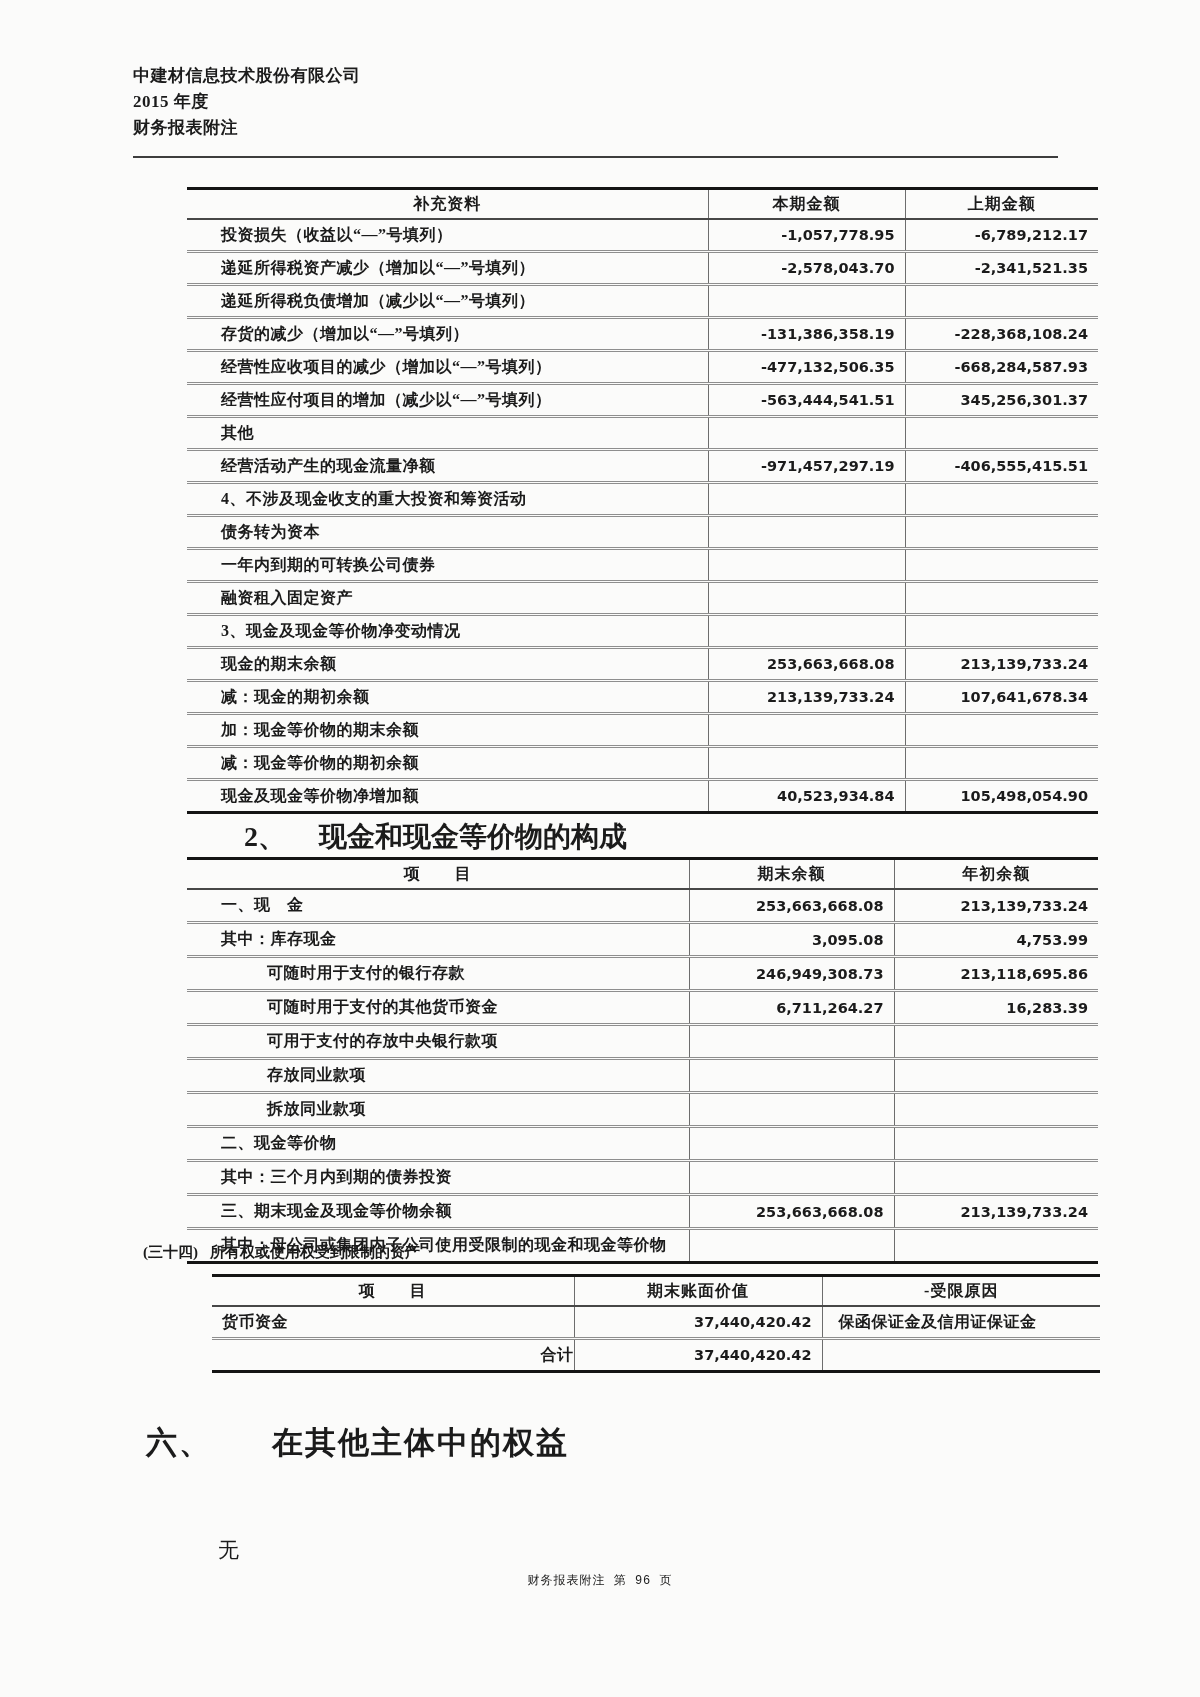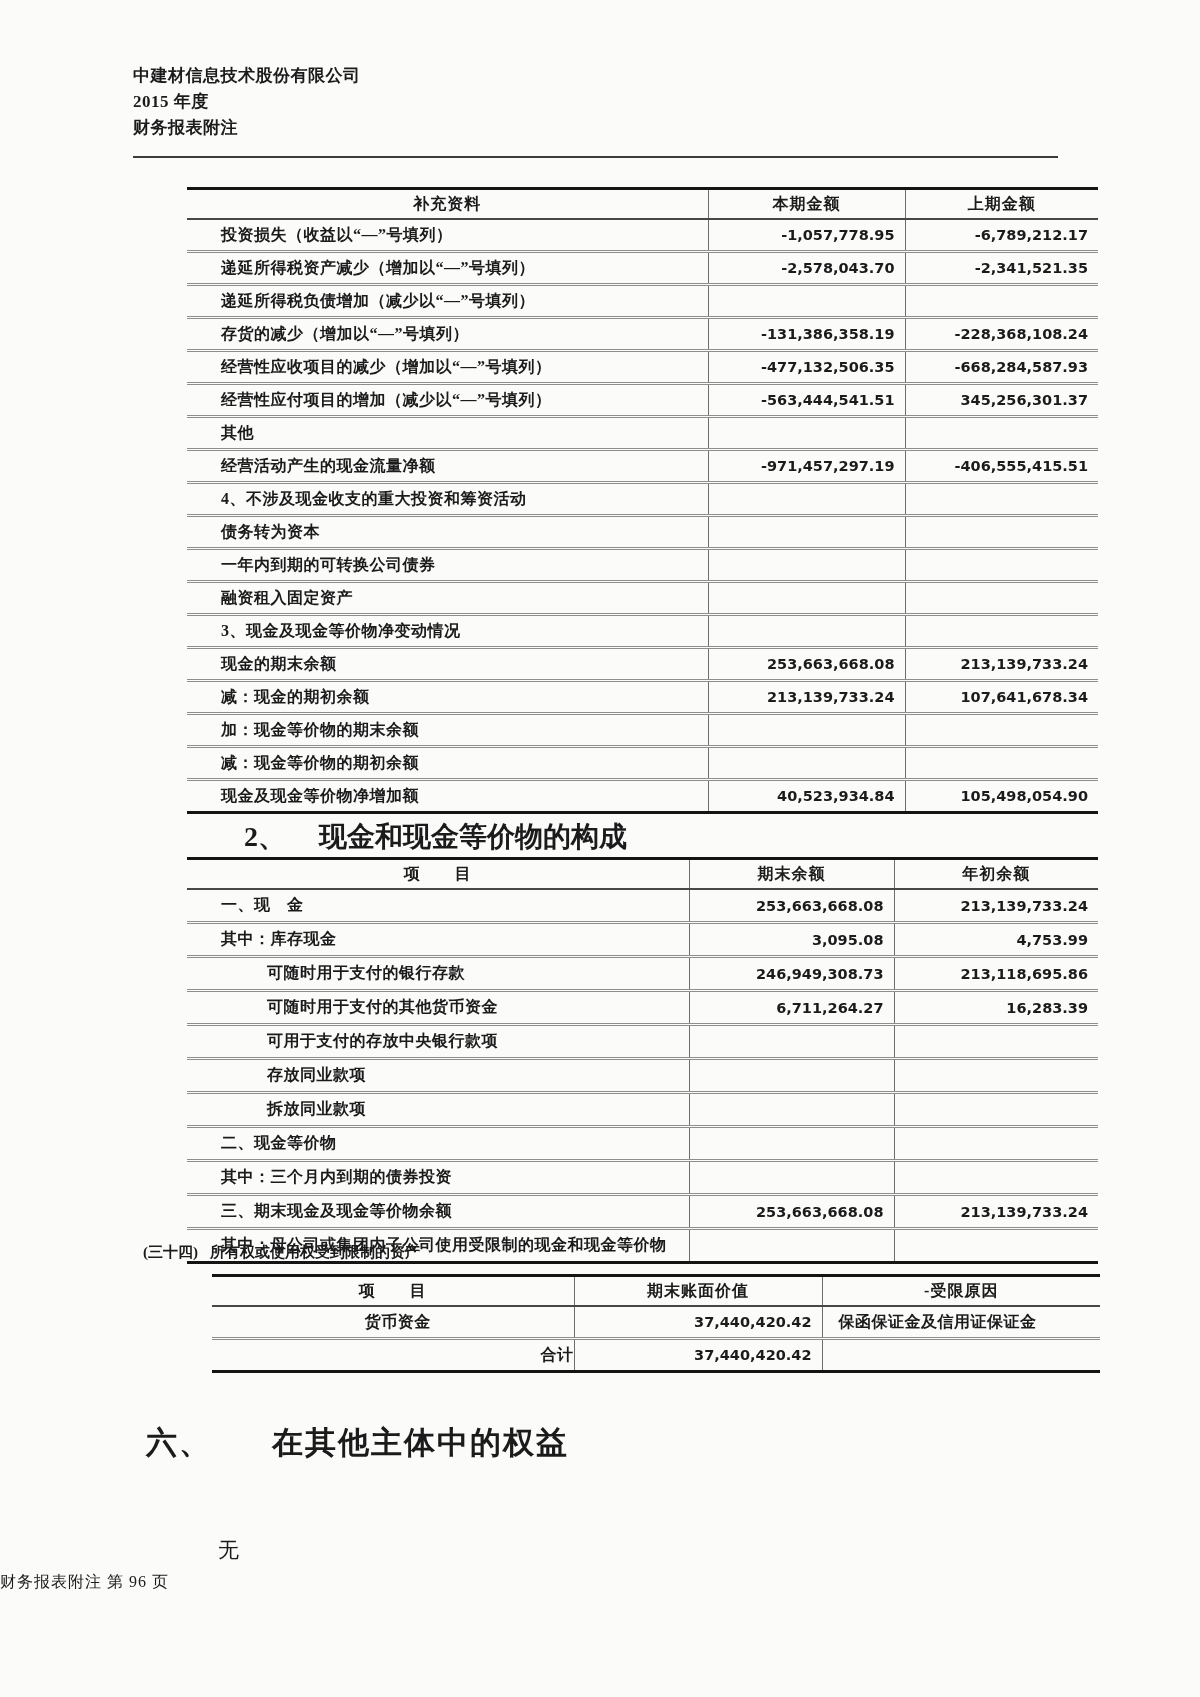--- a/index.html
+++ b/index.html
@@ -37,37 +37,37 @@
     font-family:"DejaVu Sans","Liberation Sans",sans-serif;
     font-size:14.5px;font-weight:700;letter-spacing:0;
   }
   td.c-reason{text-align:left;padding-left:16px;letter-spacing:.5px;}
 
   .t1{left:187px;top:187px;width:911px;}
   .t2{left:187px;top:857px;width:911px;}
   .t2 td{height:31px;}
   .t3{left:212px;top:1274px;width:888px;}
   .t3 td{height:30px;}
-  .t3 td.c-label{padding-left:10px;text-align:center;}
+  .t3 td.c-label{padding-left:10px;}
   .t3 tr.r1 td.c-label{text-align:right;padding-left:0;}
 
   
   .sec-heading{position:absolute;font-weight:700;}
   .sec2{left:222px;top:818px;font-size:28px;margin-left:22px;}
   .sec2 .sec-title{margin-left:33px;}
   .sec34{left:143px;top:1243px;font-size:15px;}
   .sec34 .sec-title{margin-left:12px;}
   .sec6{left:146px;top:1422px;font-size:31px;letter-spacing:2px;}
   .sec6 .sec-num{display:inline-block;width:126px;}
   .none-text{position:absolute;left:218px;top:1536px;font-size:21px;font-weight:400;}
 
   
   .page-footer{
     position:absolute;left:0;right:0;top:1572px;
-    font-size:16px;font-weight:400;letter-spacing:1px;
+    text-align:center;font-size:12px;font-weight:400;letter-spacing:1px;font-family:Liberation Mono, monospace;
   }
 </style>
 </head>
 <body>
 
 <div class="page">
 
   <div class="doc-header">
     <div>中建材信息技术股份有限公司</div>
     <div>2015 年度</div>

